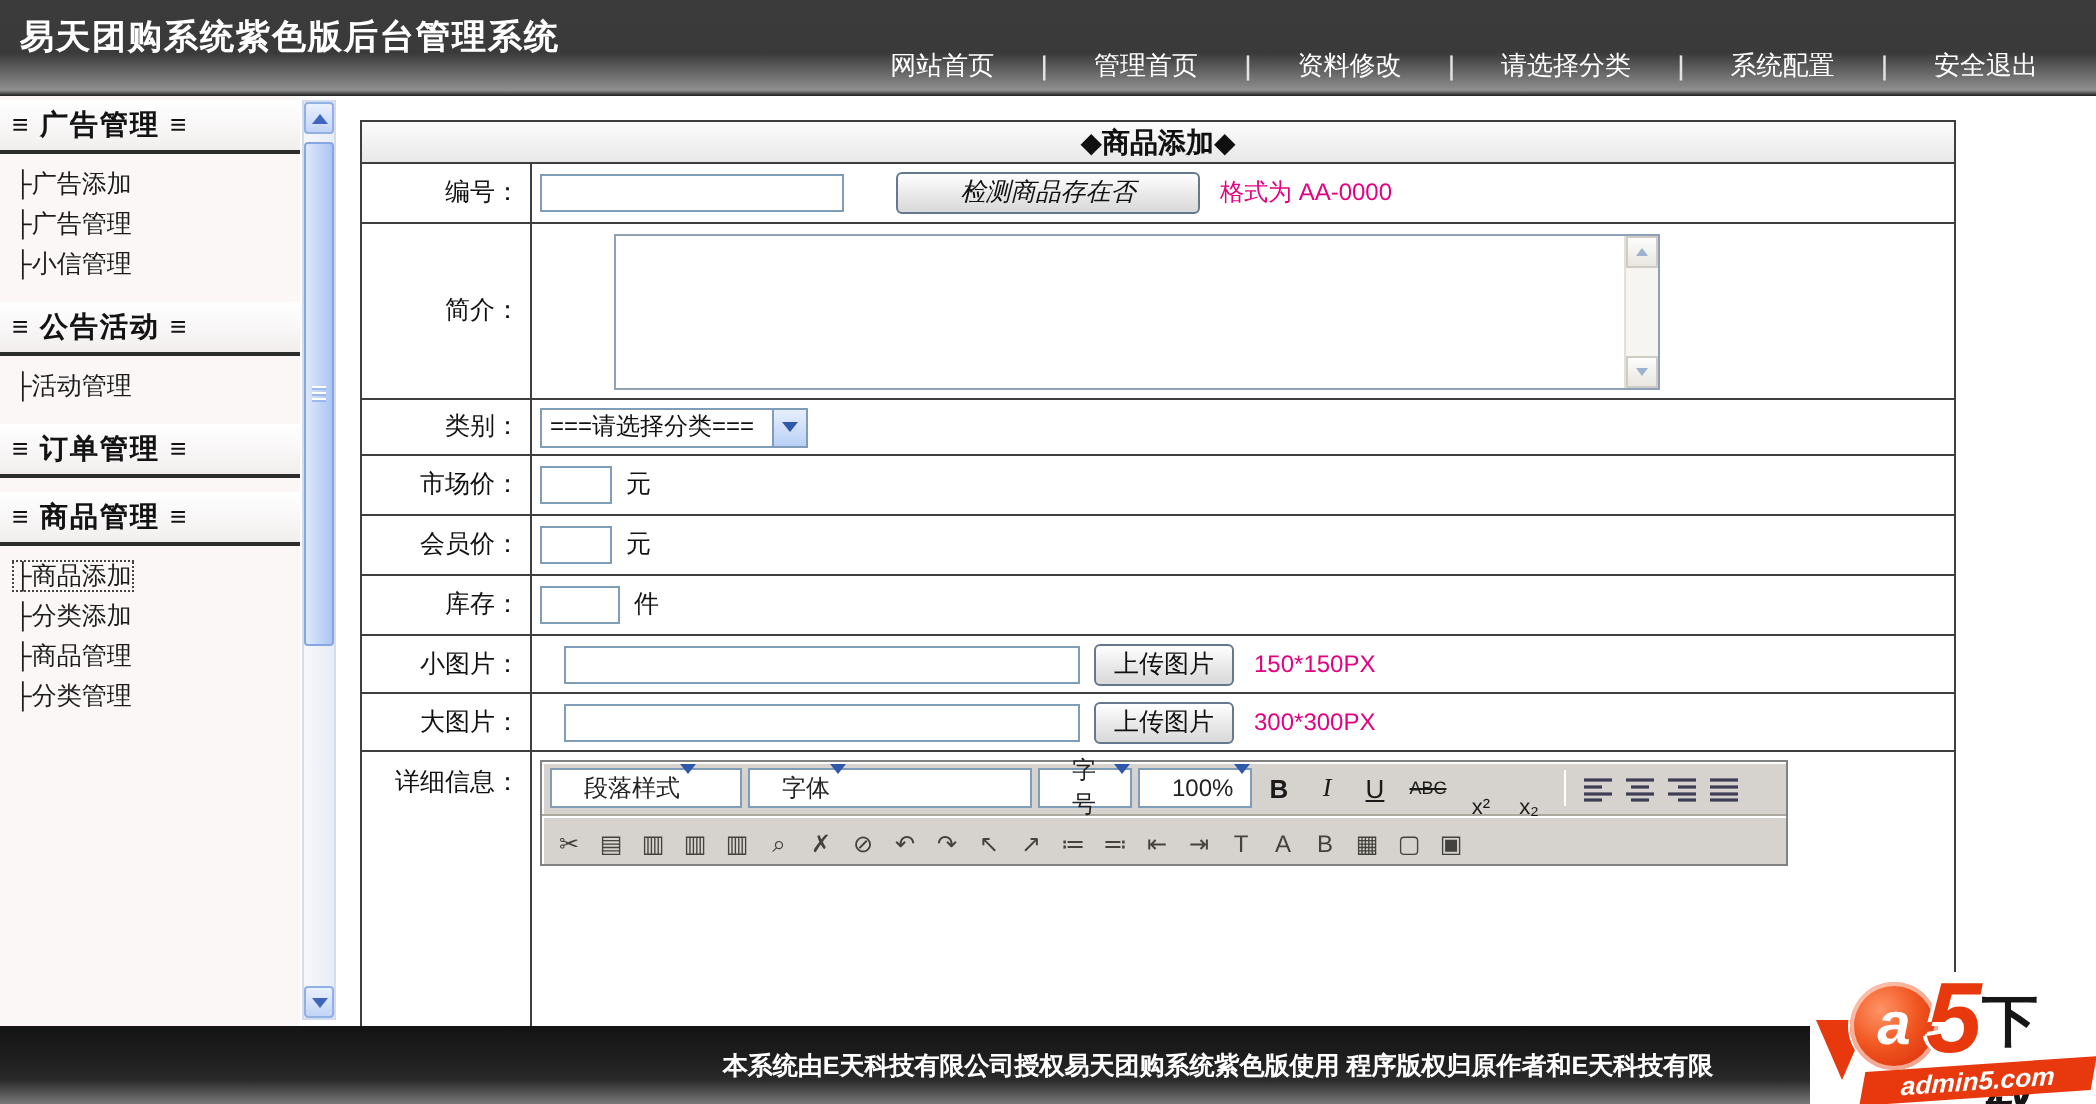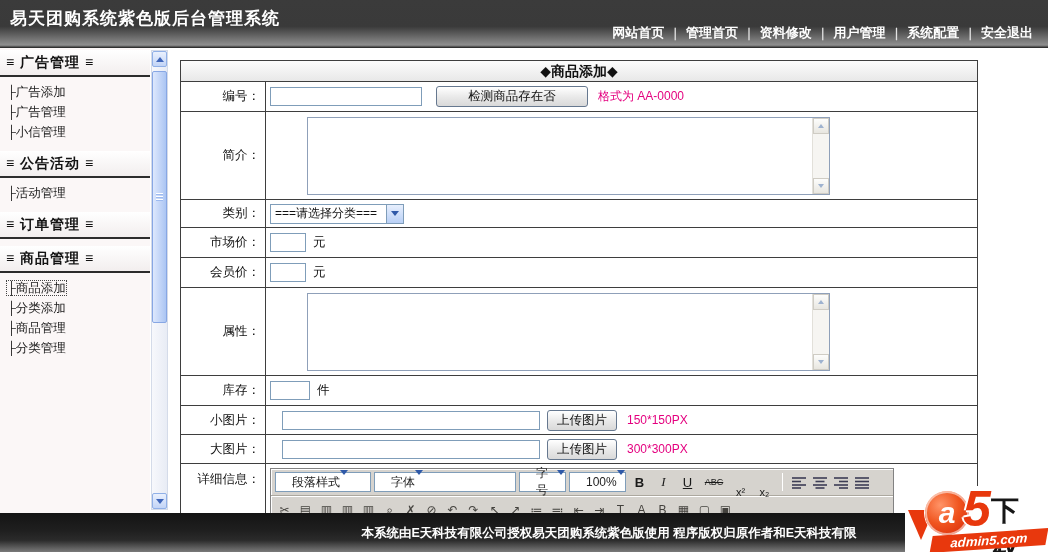--- a/index.html
+++ b/index.html
@@ -10,21 +10,21 @@
   }
   .screen { position:absolute; inset:0; width:1048px; height:552px; overflow:hidden; background:#fff; }
 
   
   .app-header {
     position:absolute; left:0; top:0; width:1048px; height:48px;
     background:linear-gradient(180deg,#3b3b3b 0%,#3a3a3a 55%,#8f8f8f 94%,#1c1c1c 100%);
   }
   .app-title { position:absolute; left:10px; top:7px; color:#fff; font-size:17px; font-weight:bold; letter-spacing:1px; }
   .top-nav { position:absolute; right:10px; bottom:6px; display:flex; align-items:center; }
-  .top-nav a { color:#fff; font-size:13px; font-weight:bold; text-decoration:none; margin:0 5px; cursor:pointer; white-space:nowrap; }
+  .top-nav a { color:#fff; font-size:13px; font-weight:normal; text-decoration:none; margin:0 19px; cursor:pointer; white-space:nowrap; }
   .top-nav .sep { color:#e3e3e3; font-size:12px; font-weight:bold; }
 
   
   .sidebar { position:absolute; left:0; top:48px; width:150px; height:465px; background:#fbf7f7; overflow:hidden; }
   .side-title {
     margin-top:7px; padding:4px 6px 3px 6px; font-size:14px; font-weight:bold; color:#131313;
     border-bottom:2px solid #2c2c2c; background:linear-gradient(180deg,#ffffff,#f2eeee); letter-spacing:1px;
   }
   .side-section:first-child .side-title { margin-top:2px; }
   .side-items { padding:5px 0 2px 0; }
@@ -60,21 +60,21 @@
   .r-editor .ft-field { align-items:flex-start; padding-top:4px; }
 
   .xp-input { height:19px; border:1px solid #7f9db9; background:#fff; font-size:12px; padding:1px 3px;
     font-family:"Liberation Sans","DejaVu Sans",sans-serif; }
   .w-code { width:152px; } .w-price { width:36px; } .w-stock { width:40px; } .w-path { width:258px; }
   .unit { font-size:12.5px; color:#111; margin-left:7px; }
   .hint { font-size:12px; color:#e4007f; margin-left:10px; white-space:nowrap; }
   .xp-btn { height:21px; border:1px solid #66788f; border-radius:3px; cursor:pointer; font-size:12.5px; color:#111;
     background:linear-gradient(180deg,#ffffff,#e8e8e8 55%,#d9d9d9); padding:0 9px;
     font-family:"Liberation Sans","DejaVu Sans",sans-serif; }
-  .btn-check { width:152px; margin-left:14px; }
+  .btn-check { width:152px; margin-left:26px;font-style:italic; }
   .btn-upload { margin-left:7px;font-family:Liberation Mono, monospace; }
 
   
   .ta-wrap { width:523px; height:78px; border:1px solid #8fa0b9; background:#fff; display:flex; }
   .ta-wrap textarea { flex:1; border:none; outline:none; resize:none; font-size:12px; padding:2px;
     font-family:"Liberation Sans","DejaVu Sans",sans-serif; }
   .ta-rail { width:17px; background:#f6f5f2; border-left:1px solid #e2e0da; position:relative; }
   .ta-btn { position:absolute; left:0; width:16px; height:16px; background:linear-gradient(180deg,#fdfdfc,#e8e6e0);
     border:1px solid #cfccc4; display:flex; align-items:center; justify-content:center; cursor:pointer; }
   .ta-btn.up { top:0; } .ta-btn.down { bottom:0; }
@@ -136,21 +136,21 @@
 
   <div class="app-header">
     <div class="app-title">易天团购系统紫色版后台管理系统</div>
     <div class="top-nav">
       <a>网站首页</a>
       <span class="sep">｜</span>
       <a>管理首页</a>
       <span class="sep">｜</span>
       <a>资料修改</a>
       <span class="sep">｜</span>
-      <a>用户管理</a>
+      <a>请选择分类</a>
       <span class="sep">｜</span>
       <a>系统配置</a>
       <span class="sep">｜</span>
       <a>安全退出</a>
     </div>
   </div>
 
   <div class="sidebar">
     <div class="side-section">
       <div class="side-title">≡  广告管理  ≡</div>
@@ -241,36 +241,20 @@
       </div>
 
       <div class="ft-row r-sm">
         <div class="ft-label">会员价：</div>
         <div class="ft-field">
           <input class="xp-input w-price" value="" style="">
           <span class="unit">元</span>
         </div>
       </div>
 
-      <div class="ft-row r-ta">
-        <div class="ft-label">属性：</div>
-        <div class="ft-field">
-          <div class="ta-wrap">
-            <textarea style=""></textarea>
-            <div class="ta-rail">
-              <div class="ta-btn up">
-                  <span class="ta-tri-up"></span>
-                </div>
-              <div class="ta-btn down">
-                  <span class="ta-tri-down"></span>
-                </div>
-            </div>
-          </div>
-        </div>
-      </div>
 
       <div class="ft-row r-sm">
         <div class="ft-label">库存：</div>
         <div class="ft-field">
           <input class="xp-input w-stock" value="" style="">
           <span class="unit">件</span>
         </div>
       </div>
 
       <div class="ft-row r-img">

